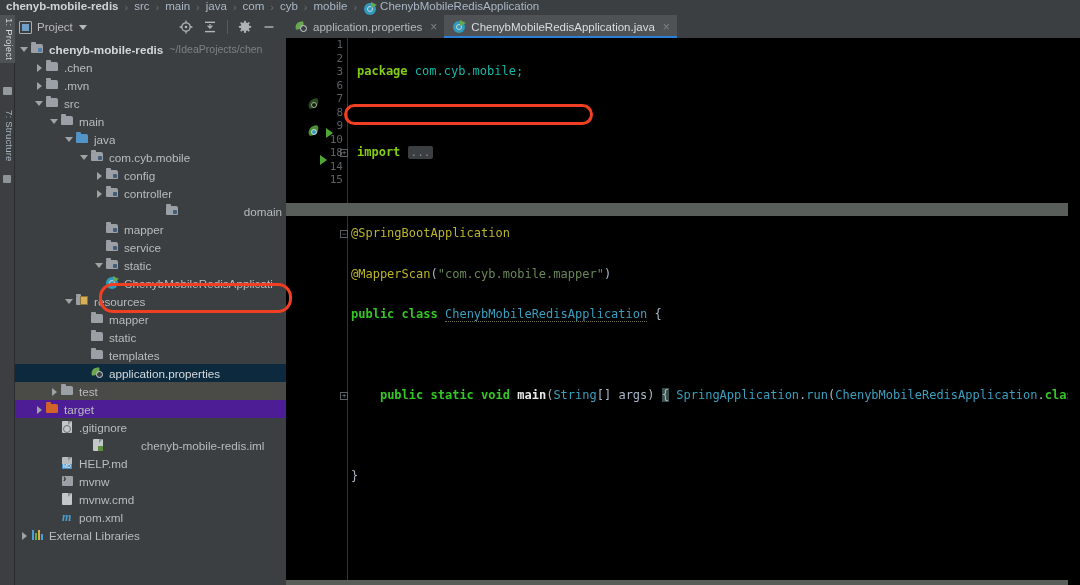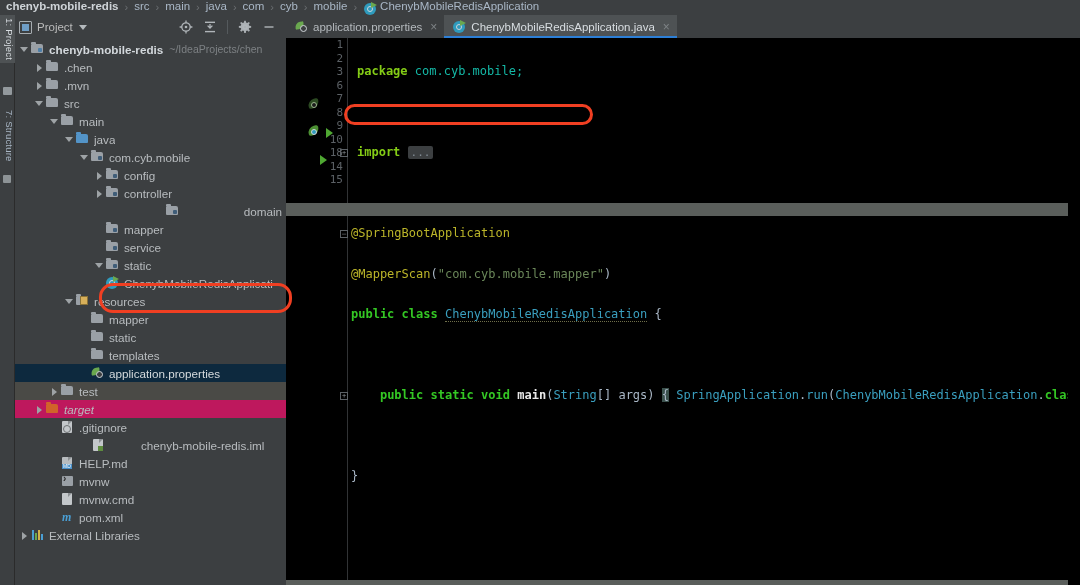--- a/index.html
+++ b/index.html
@@ -79,21 +79,21 @@
     position: absolute; top: 24px; left: 0; width: 271px; height: 546px;
     overflow: hidden; padding-top: 1px;
   }
   .row {
     height: 18px; display: flex; align-items: center;
     font-size: 11.7px; color: #b8bcbf; white-space: nowrap;
     padding-right: 4px;
   }
   .row.sel { background: #0d293e; color: #d5dadd; }
   .row.hover { background: #4a4a46; }
-  .row.target-row { background: #be185d; font-style: italic; }
+  .row.target-row { background: #4c1d95; }
   .row .label { overflow: hidden; text-overflow: clip; }
   .row .label.bold { font-weight: bold; color: #d3d8dc; }
   .row .sub { color: #7d8184; font-size: 10.5px; margin-left: 6px; }
   .arrow {
     width: 11px; height: 11px; flex: 0 0 11px; position: relative;
   }
   .arrow.closed::after {
     content: ""; position: absolute; left: 3px; top: 2px;
     border-left: 5px solid #9ea3a6;
     border-top: 4px solid transparent; border-bottom: 4px solid transparent;

